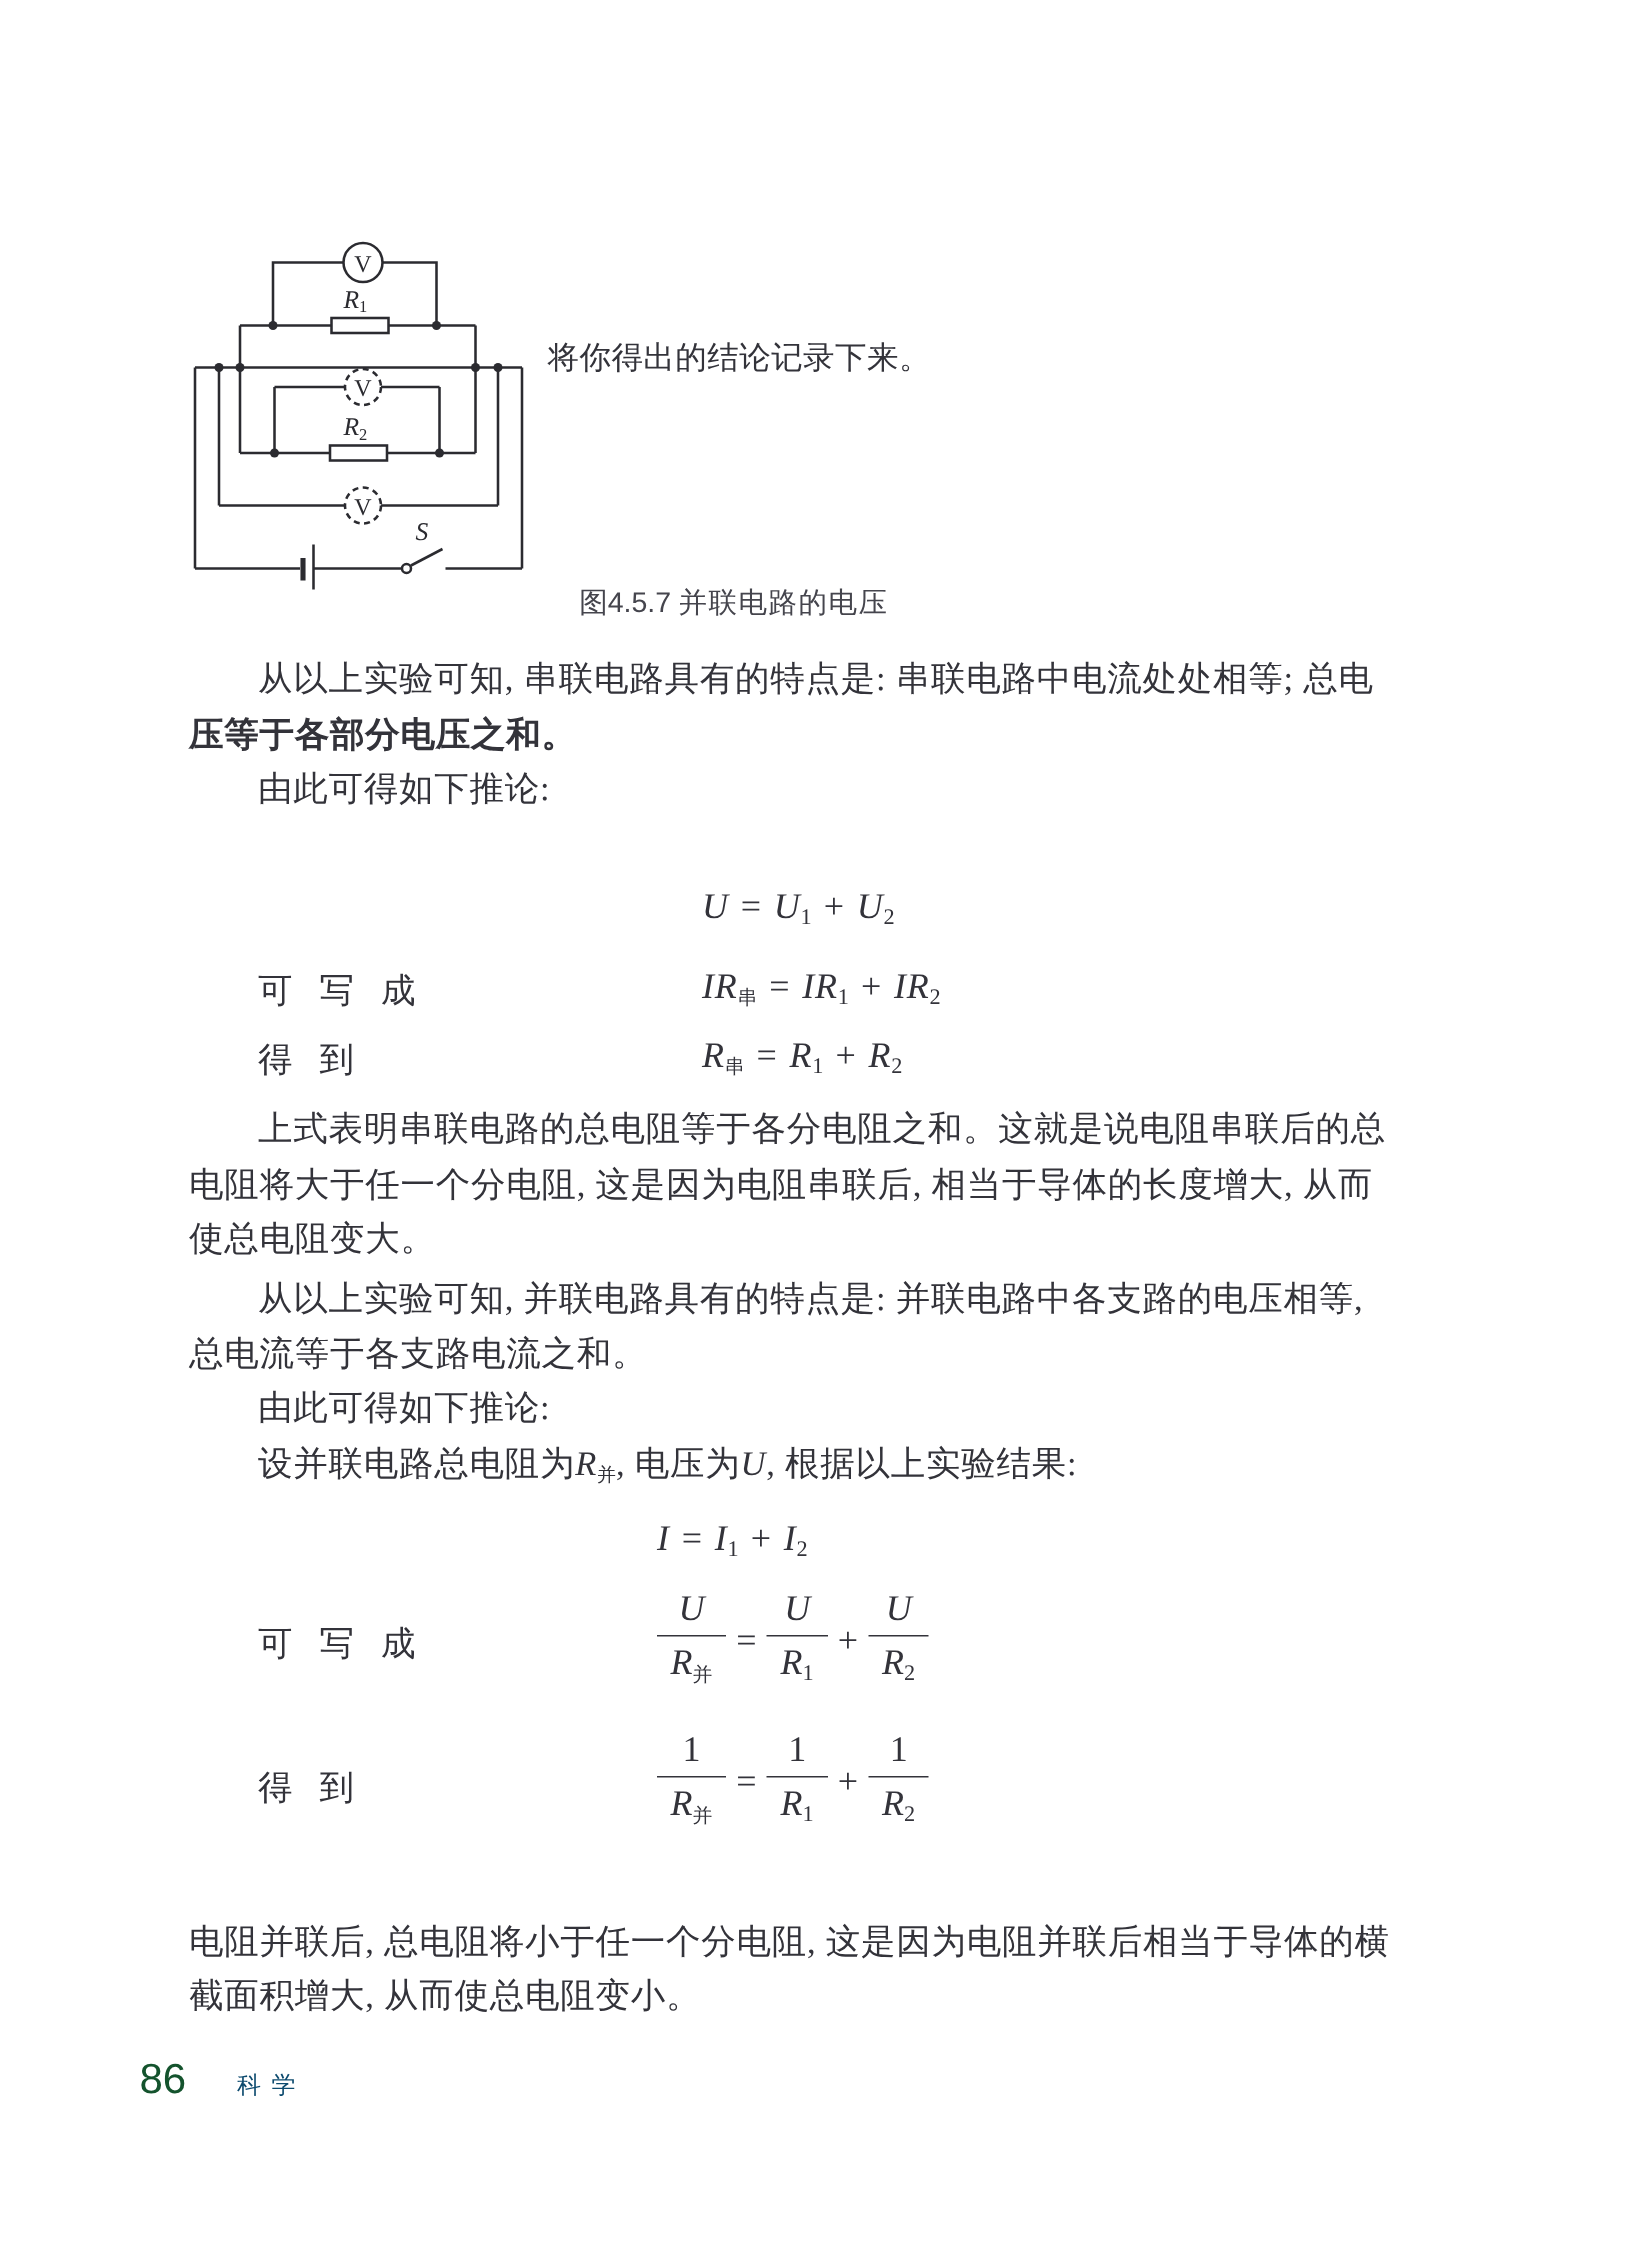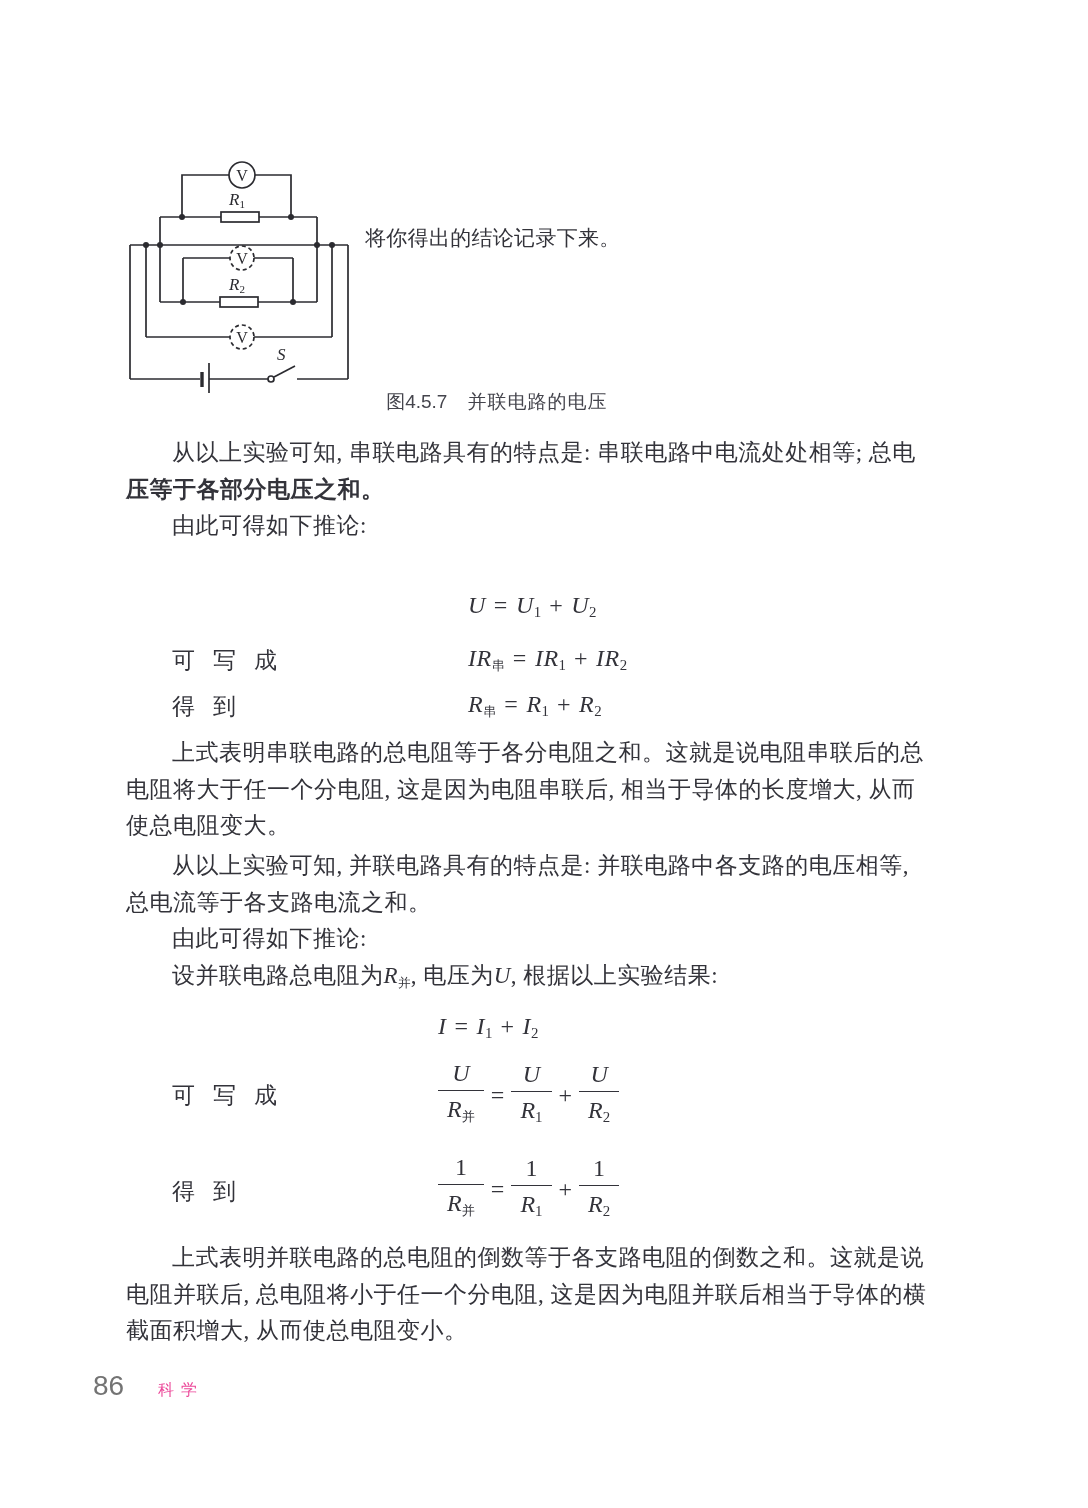--- a/index.html
+++ b/index.html
@@ -18,29 +18,29 @@
   .intro-line {
     position:absolute; white-space:pre;
     font-size:21px; line-height:28px; letter-spacing:0.3px;
   }
   
   .caption {
     position:absolute; left:365px; top:367px;
     font-family:"Liberation Sans","DejaVu Sans",sans-serif;
     font-size:19px; color:#45454d; white-space:pre;
   }
-  .caption .cap-title { margin-left:20px; letter-spacing:1px; }
+  .caption .cap-title { margin-left:5px; letter-spacing:1px; }
   .footer-num {
     position:absolute; left:93px; top:1370px;
     font-family:"Liberation Sans","DejaVu Sans",sans-serif;
-    font-size:28px; color:#737373;
+    font-size:28px; color:#14532d;
   }
   .footer-label {
     position:absolute; left:158px; top:1380px;
-    font-size:16px; letter-spacing:7px; color:#ec4899;
+    font-size:16px; letter-spacing:7px; color:#0c4a6e;
   }
   
   .seg-t { font-style:normal; }
   .seg-v { font-style:italic; }
   .seg-s { font-size:0.62em; vertical-align:-0.28em; font-style:normal; letter-spacing:0; }
   .seg-sc { font-size:0.55em; vertical-align:-0.33em; font-style:normal; letter-spacing:0; }
   .seg-o { margin:0 8px; font-style:normal; }
   .equation {
     position:absolute; font-size:24px; letter-spacing:0.5px; white-space:pre;
   }
@@ -186,20 +186,19 @@
         <span class="num"><span class="seg-t">1</span></span>
         <span class="den"><span class="seg-v">R</span><span class="seg-s">1</span></span>
       </span>
     <span class="frac-op">+</span>
     <span class="frac">
         <span class="num"><span class="seg-t">1</span></span>
         <span class="den"><span class="seg-v">R</span><span class="seg-s">2</span></span>
       </span>
   </div>
 
-  <div class="t-line indent" style="left:126px; top:1243px;">上式表明并联电路的总电阻的倒数等于各支路电阻的倒数之和。这就是说</div>
   <div class="t-line" style="left:126px; top:1280px;">电阻并联后, 总电阻将小于任一个分电阻, 这是因为电阻并联后相当于导体的横</div>
   <div class="t-line" style="left:126px; top:1316px;">截面积增大, 从而使总电阻变小。</div>
 
   <div class="footer-num">86</div>
   <div class="footer-label">科学</div>
 
 </div>
 
 </body></html>

